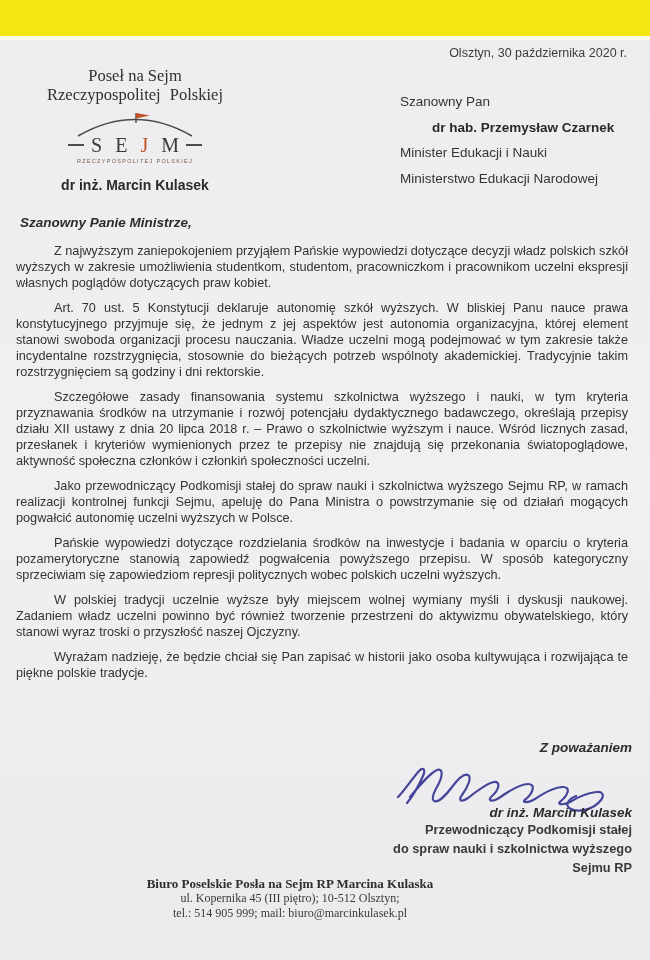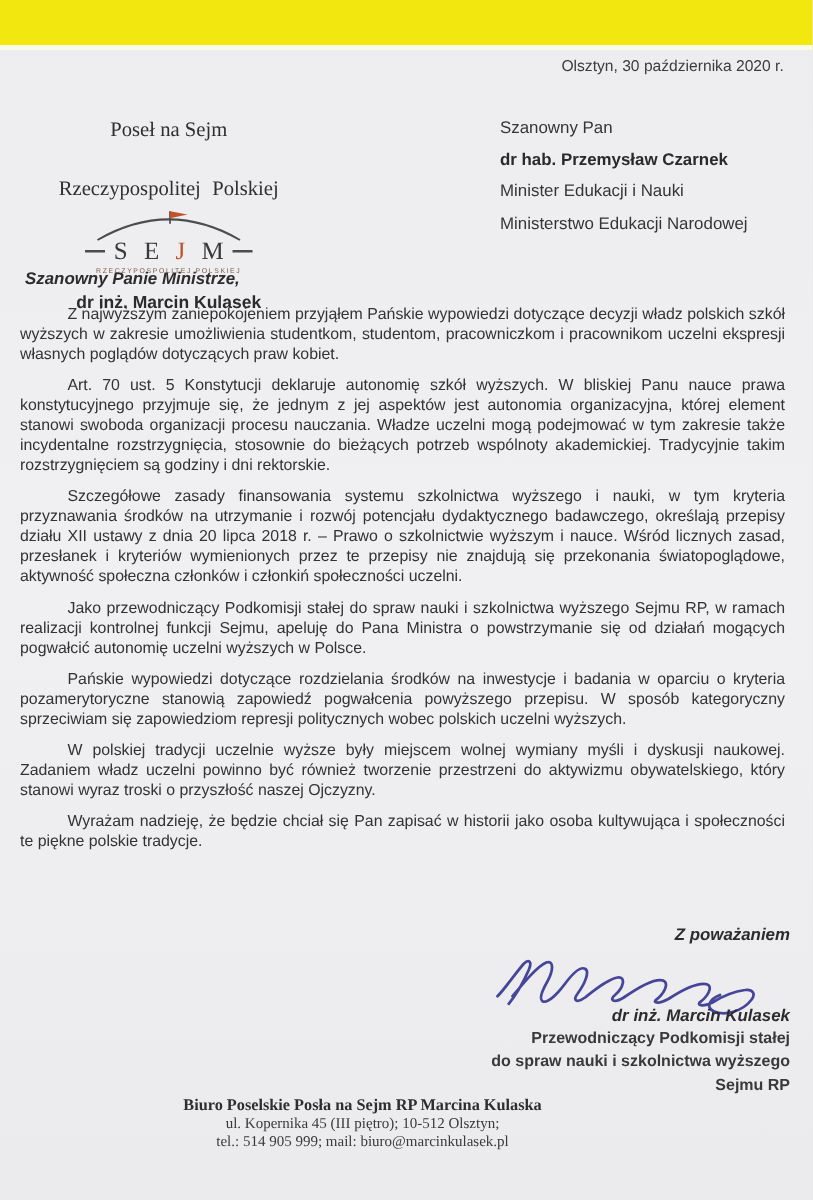--- a/index.html
+++ b/index.html
@@ -12,35 +12,35 @@
   .banner{
     position:absolute;top:0;left:0;width:650px;height:36px;
     background:#f2e70e;border-bottom:4px solid #fafae8;
   }
   .date{
     position:absolute;top:46px;right:23px;
     font-size:12.5px;color:#3c3c3e;
   }
   
   .letterhead{position:absolute;top:66px;left:22px;width:226px;text-align:center;}
-  .lh-serif{font-family:"Liberation Serif",serif;font-size:16.5px;color:#2f2f31;line-height:19px;margin-top:28px;}
+  .lh-serif{font-family:"Liberation Serif",serif;font-size:16.5px;color:#2f2f31;line-height:19px;}
   .lh-serif.second{word-spacing:5px;}
   .sejm-logo{margin:7px auto 0;width:160px;}
   .dome-svg{display:block;margin:0 auto -3px;}
   .sejm-row{display:flex;align-items:center;justify-content:center;}
   .sejm-rule{width:16px;height:2px;background:#4c4c4e;}
   .sejm-letters{display:flex;gap:13px;padding:0 7px;font-family:"Liberation Serif",serif;
     font-size:20px;color:#3a3a3c;line-height:22px;}
   .sejm-letters .accent{color:#c05428;}
   .sejm-caption{margin-top:2px;font-size:5.5px;letter-spacing:1.3px;color:#7d5a42;}
   .lh-name{margin-top:13px;font-size:14px;font-weight:bold;color:#2b2b2d;}
   
   .recipient{position:absolute;top:95px;left:400px;font-size:13.5px;color:#353537;}
   .recipient p{margin:0 0 11.5px;line-height:14px;}
-  .recipient .bold{font-weight:bold;color:#2a2a2c;}
+  .recipient .bold{font-weight:bold;color:#2a2a2c;margin-left:32px;}
   
   .salutation{position:absolute;top:215px;left:20px;
     font-size:13.5px;font-weight:bold;font-style:italic;color:#2c2c2e;}
   .body-text{position:absolute;top:243px;left:16px;width:612px;}
   .body-text p{
     margin:0 0 9px;font-size:12.7px;line-height:16px;
     text-align:justify;text-indent:38px;color:#333336;
   }
   
   .closing{position:absolute;top:740px;left:368px;width:264px;text-align:right;}
@@ -96,21 +96,21 @@
 
   <div class="salutation">Szanowny Panie Ministrze,</div>
 
   <div class="body-text">
     <p>Z najwyższym zaniepokojeniem przyjąłem Pańskie wypowiedzi dotyczące decyzji władz polskich szkół wyższych w zakresie umożliwienia studentkom, studentom, pracowniczkom i pracownikom uczelni ekspresji własnych poglądów dotyczących praw kobiet.</p>
     <p>Art. 70 ust. 5 Konstytucji deklaruje autonomię szkół wyższych. W bliskiej Panu nauce prawa konstytucyjnego przyjmuje się, że jednym z jej aspektów jest autonomia organizacyjna, której element stanowi swoboda organizacji procesu nauczania. Władze uczelni mogą podejmować w tym zakresie także incydentalne rozstrzygnięcia, stosownie do bieżących potrzeb wspólnoty akademickiej. Tradycyjnie takim rozstrzygnięciem są godziny i dni rektorskie.</p>
     <p>Szczegółowe zasady finansowania systemu szkolnictwa wyższego i nauki, w tym kryteria przyznawania środków na utrzymanie i rozwój potencjału dydaktycznego badawczego, określają przepisy działu XII ustawy z dnia 20 lipca 2018 r. – Prawo o szkolnictwie wyższym i nauce. Wśród licznych zasad, przesłanek i kryteriów wymienionych przez te przepisy nie znajdują się przekonania światopoglądowe, aktywność społeczna członków i członkiń społeczności uczelni.</p>
     <p>Jako przewodniczący Podkomisji stałej do spraw nauki i szkolnictwa wyższego Sejmu RP, w ramach realizacji kontrolnej funkcji Sejmu, apeluję do Pana Ministra o powstrzymanie się od działań mogących pogwałcić autonomię uczelni wyższych w Polsce.</p>
     <p>Pańskie wypowiedzi dotyczące rozdzielania środków na inwestycje i badania w oparciu o kryteria pozamerytoryczne stanowią zapowiedź pogwałcenia powyższego przepisu. W sposób kategoryczny sprzeciwiam się zapowiedziom represji politycznych wobec polskich uczelni wyższych.</p>
     <p>W polskiej tradycji uczelnie wyższe były miejscem wolnej wymiany myśli i dyskusji naukowej. Zadaniem władz uczelni powinno być również tworzenie przestrzeni do aktywizmu obywatelskiego, który stanowi wyraz troski o przyszłość naszej Ojczyzny.</p>
-    <p>Wyrażam nadzieję, że będzie chciał się Pan zapisać w historii jako osoba kultywująca i społeczności te piękne polskie tradycje.</p>
+    <p>Wyrażam nadzieję, że będzie chciał się Pan zapisać w historii jako osoba kultywująca i rozwijająca te piękne polskie tradycje.</p>
   </div>
 
   <div class="closing">
     <div class="phrase">Z poważaniem</div>
     <svg class="sig-svg" width="216" height="58" viewBox="0 0 216 58">
       <path d="M6 40 C 12 34 20 22 27 14 C 31 10 34 12 31 19 C 27 28 20 40 15 46
                M18 40 C 28 28 38 16 45 13 C 51 11 51 19 46 28 C 42 35 39 42 42 44
                C 46 46 54 38 60 30 C 66 22 72 16 76 18 C 80 20 76 30 70 38
                C 66 43 69 46 76 41 C 85 34 95 26 102 25 C 109 24 107 33 100 39
                C 95 43 99 46 107 41 C 117 34 128 27 136 27 C 144 27 141 36 134 42

